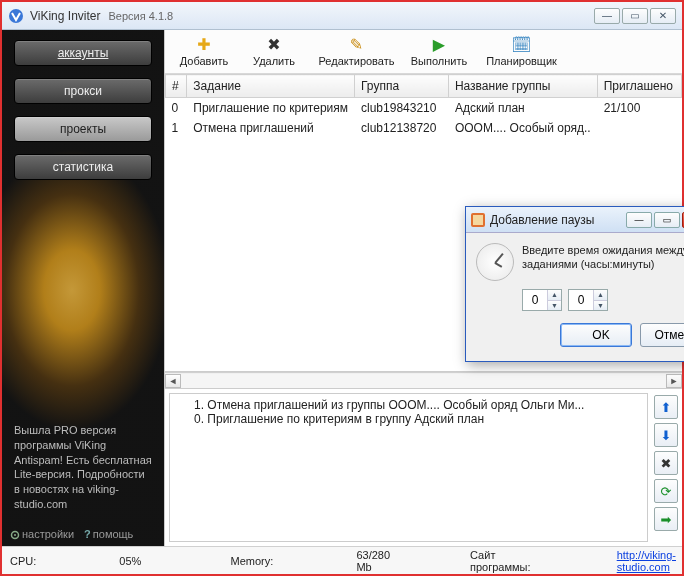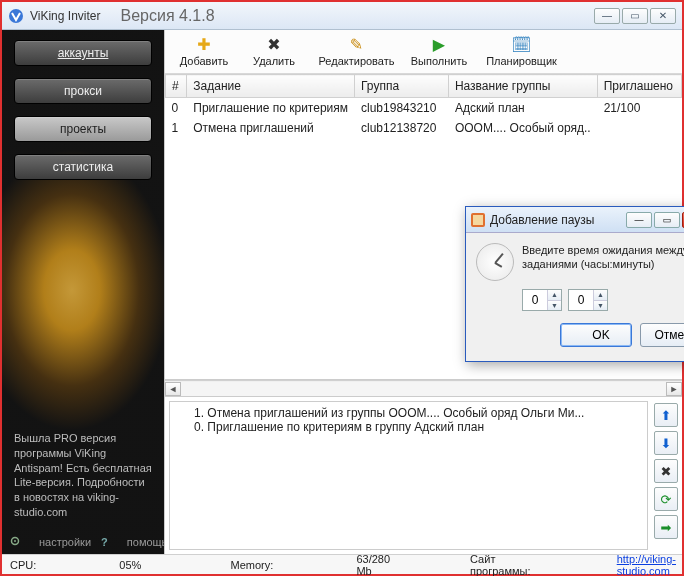--- a/index.html
+++ b/index.html
@@ -3,35 +3,35 @@
 <meta charset="utf-8">
 <style>
 * { box-sizing: border-box; margin: 0; padding: 0; font-family: "Segoe UI", Tahoma, Arial, sans-serif; }
 body { width: 684px; height: 576px; overflow: hidden; background: #fff; }
 
 .window { width: 684px; height: 576px; border: 2px solid #e03030; background: #fff; display: flex; flex-direction: column; }
 
 .titlebar { height: 28px; background: linear-gradient(#f2f6fb,#dce7f5); display: flex; align-items: center; padding: 0 6px; border-bottom: 1px solid #b0c0d0; }
 .titlebar .appicon { width: 16px; height: 16px; margin-right: 6px; }
 .titlebar .title { font-size: 12px; color: #333; }
-.titlebar .version { font-size: 16px; color: #666; margin-left: 20px; }
+.titlebar .version { font-size: 11px; color: #666; margin-left: 8px; }
 .titlebar .spacer { flex: 1; }
 .winbtn { width: 26px; height: 16px; border: 1px solid #9aa; background: linear-gradient(#fdfdfd,#e6edf5); margin-left: 2px; display: flex; align-items: center; justify-content: center; font-size: 10px; color: #456; border-radius: 2px; cursor: default; }
 
 .body { flex: 1; display: flex; min-height: 0; }
 
 .sidebar { width: 162px; background: #1a1a1a; position: relative; overflow: hidden; display: flex; flex-direction: column; }
 .sidebar-bg { position: absolute; inset: 0; background: radial-gradient(ellipse 140px 200px at 70px 260px, #d7a63c 0%, #c28a1a 20%, #4a3210 48%, #121212 70%); opacity: .9; }
 .sidebar-content { position: relative; z-index: 1; display: flex; flex-direction: column; height: 100%; }
 .sidebtn { margin: 6px 12px; height: 26px; border: 1px solid #000; border-radius: 4px; background: linear-gradient(#6b6b6b,#3d3d3d); color: #eee; font-size: 12px; display: flex; align-items: center; justify-content: center; cursor: pointer; box-shadow: inset 0 1px 0 rgba(255,255,255,.15); }
 .sidebtn:first-child { margin-top: 10px; text-decoration: underline; }
 .sidebtn.active { background: linear-gradient(#c8c8c8,#9a9a9a); color: #222; }
 .sidebar .promo { margin-top: auto; padding: 10px 12px; font-size: 11px; color: #bdbdbd; line-height: 1.35; }
 .sidebar .footer-links { display: flex; gap: 10px; padding: 6px 8px; font-size: 11px; color: #9a9a9a; }
-.sidebar .footer-links span { display: flex; align-items: flex-start; gap: 19px; cursor: pointer; }
+.sidebar .footer-links span { display: flex; align-items: flex-end; gap: 2px; cursor: pointer; }
 .gear { width: 10px; height: 10px; display: inline-block; }
 .qmark { font-weight: bold; color: #7aa; }
 
 .main { flex: 1; display: flex; flex-direction: column; min-width: 0; border-left: 1px solid #ccc; position: relative; }
 
 .toolbar { height: 44px; display: flex; align-items: center; gap: 0; padding: 2px 4px; background: #fcfcfc; border-bottom: 1px solid #d8d8d8; }
 .tbtn { width: 70px; display: flex; flex-direction: column; align-items: center; justify-content: center; font-size: 11px; color: #222; cursor: pointer; gap: 2px; }
 .tbtn.wide { width: 95px; }
 .tbtn .ticon { width: 16px; height: 16px; display: flex; align-items: center; justify-content: center; font-size: 16px; }
 
@@ -46,21 +46,21 @@
 
 .hscroll { height: 16px; background: #f0f0f0; border-top: 1px solid #d0d0d0; display: flex; align-items: center; }
 .hscroll .arrow { width: 16px; height: 14px; border: 1px solid #bbb; background: linear-gradient(#fff,#e8e8e8); display: flex; align-items: center; justify-content: center; font-size: 9px; color: #555; }
 .hscroll .track { flex: 1; height: 14px; background: #f5f5f5; }
 
 .log-panel { height: 158px; display: flex; border-top: 1px solid #ccc; }
 .log-text { flex: 1; padding: 4px 24px; font-size: 12px; color: #222; background: #fff; overflow: auto; border: 1px solid #ccc; margin: 4px 2px 4px 4px; }
 .log-btns { width: 32px; display: flex; flex-direction: column; gap: 4px; padding: 6px 4px; }
 .logbtn { width: 24px; height: 24px; border: 1px solid #9aa; background: linear-gradient(#fdfdfd,#e9eef5); display: flex; align-items: center; justify-content: center; font-size: 13px; cursor: pointer; border-radius: 2px; }
 
-.statusbar { height: 20px; background: #f7f7f7; border-top: 1px solid #d0d0d0; display: flex; align-items: center; padding: 0 8px; font-size: 11px; color: #222; gap: 40px; }
+.statusbar { height: 28px; background: #f7f7f7; border-top: 1px solid #d0d0d0; display: flex; align-items: center; padding: 0 8px; font-size: 11px; color: #222; gap: 40px; }
 .statusbar .sep { flex: 1; }
 .statusbar a { color: #0a3fe0; text-decoration: underline; }
 
 
 .modal { position: absolute; left: 300px; top: 176px; width: 262px; border: 1px solid #2a5bbd; box-shadow: 2px 3px 12px rgba(0,0,0,.35); background: #f0f0f0; z-index: 10; }
 .modal .mtitle { height: 26px; background: linear-gradient(#eaf2fb,#cfe0f4); display: flex; align-items: center; padding: 0 4px; border-bottom: 1px solid #aac; }
 .modal .micon { width: 16px; height: 16px; margin-right: 4px; display: flex; align-items: center; justify-content: center; }
 .modal .mtxt { font-size: 12px; color: #222; }
 .modal .mspacer { flex: 1; }
 .modal .mbtn { width: 26px; height: 16px; border: 1px solid #8aa; background: linear-gradient(#fdfdfd,#e6edf5); margin-left: 2px; display: flex; align-items: center; justify-content: center; font-size: 9px; border-radius: 2px; cursor: pointer; }

